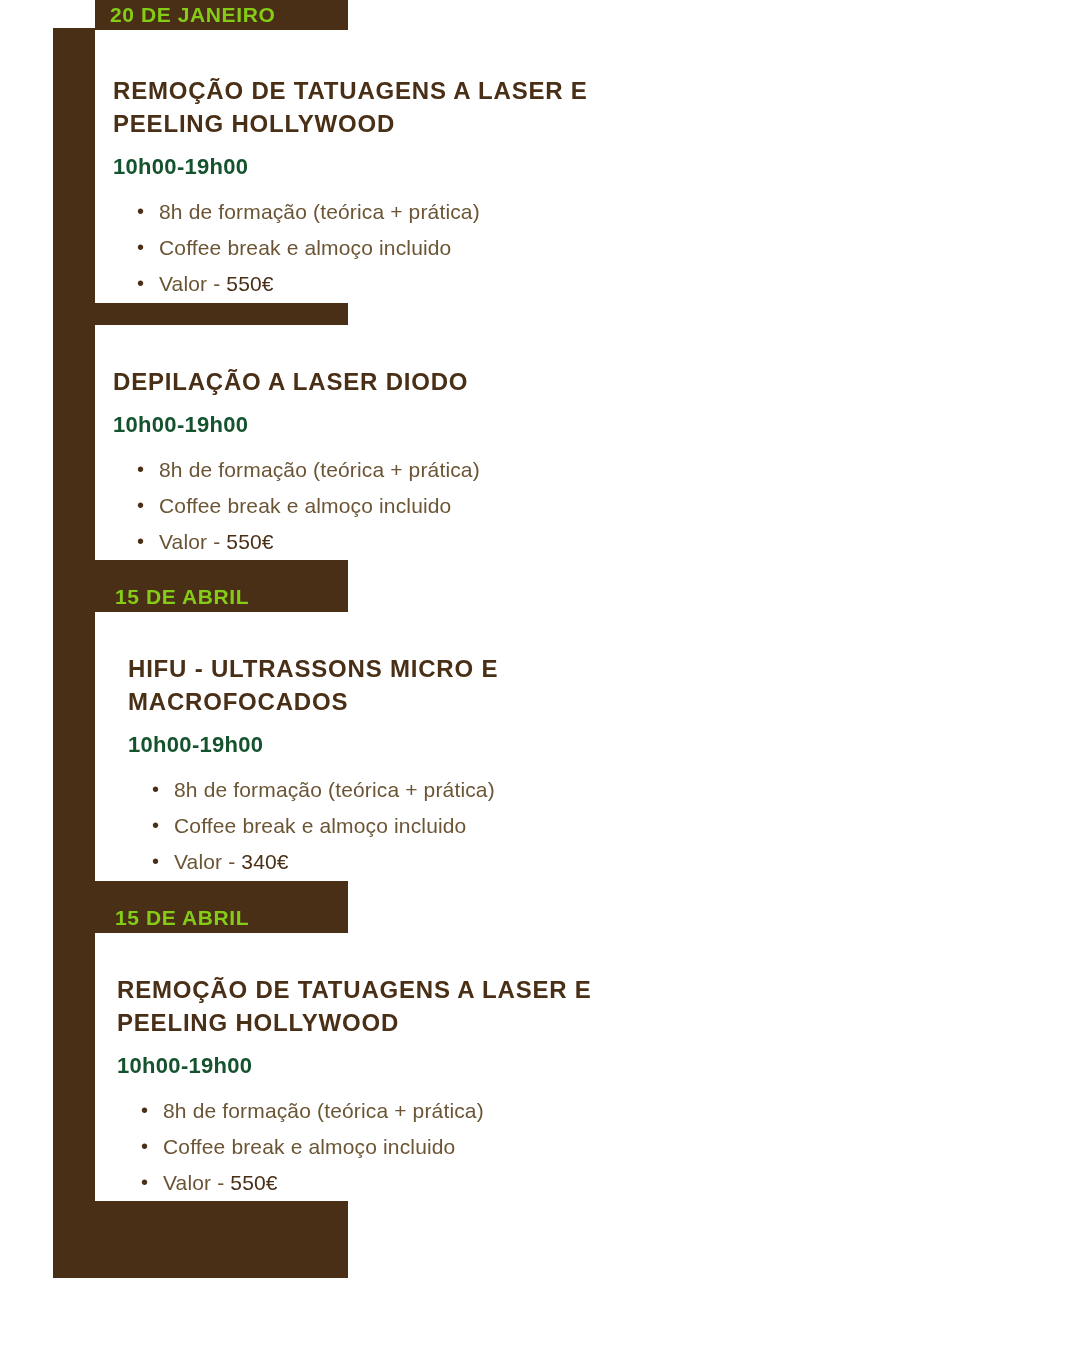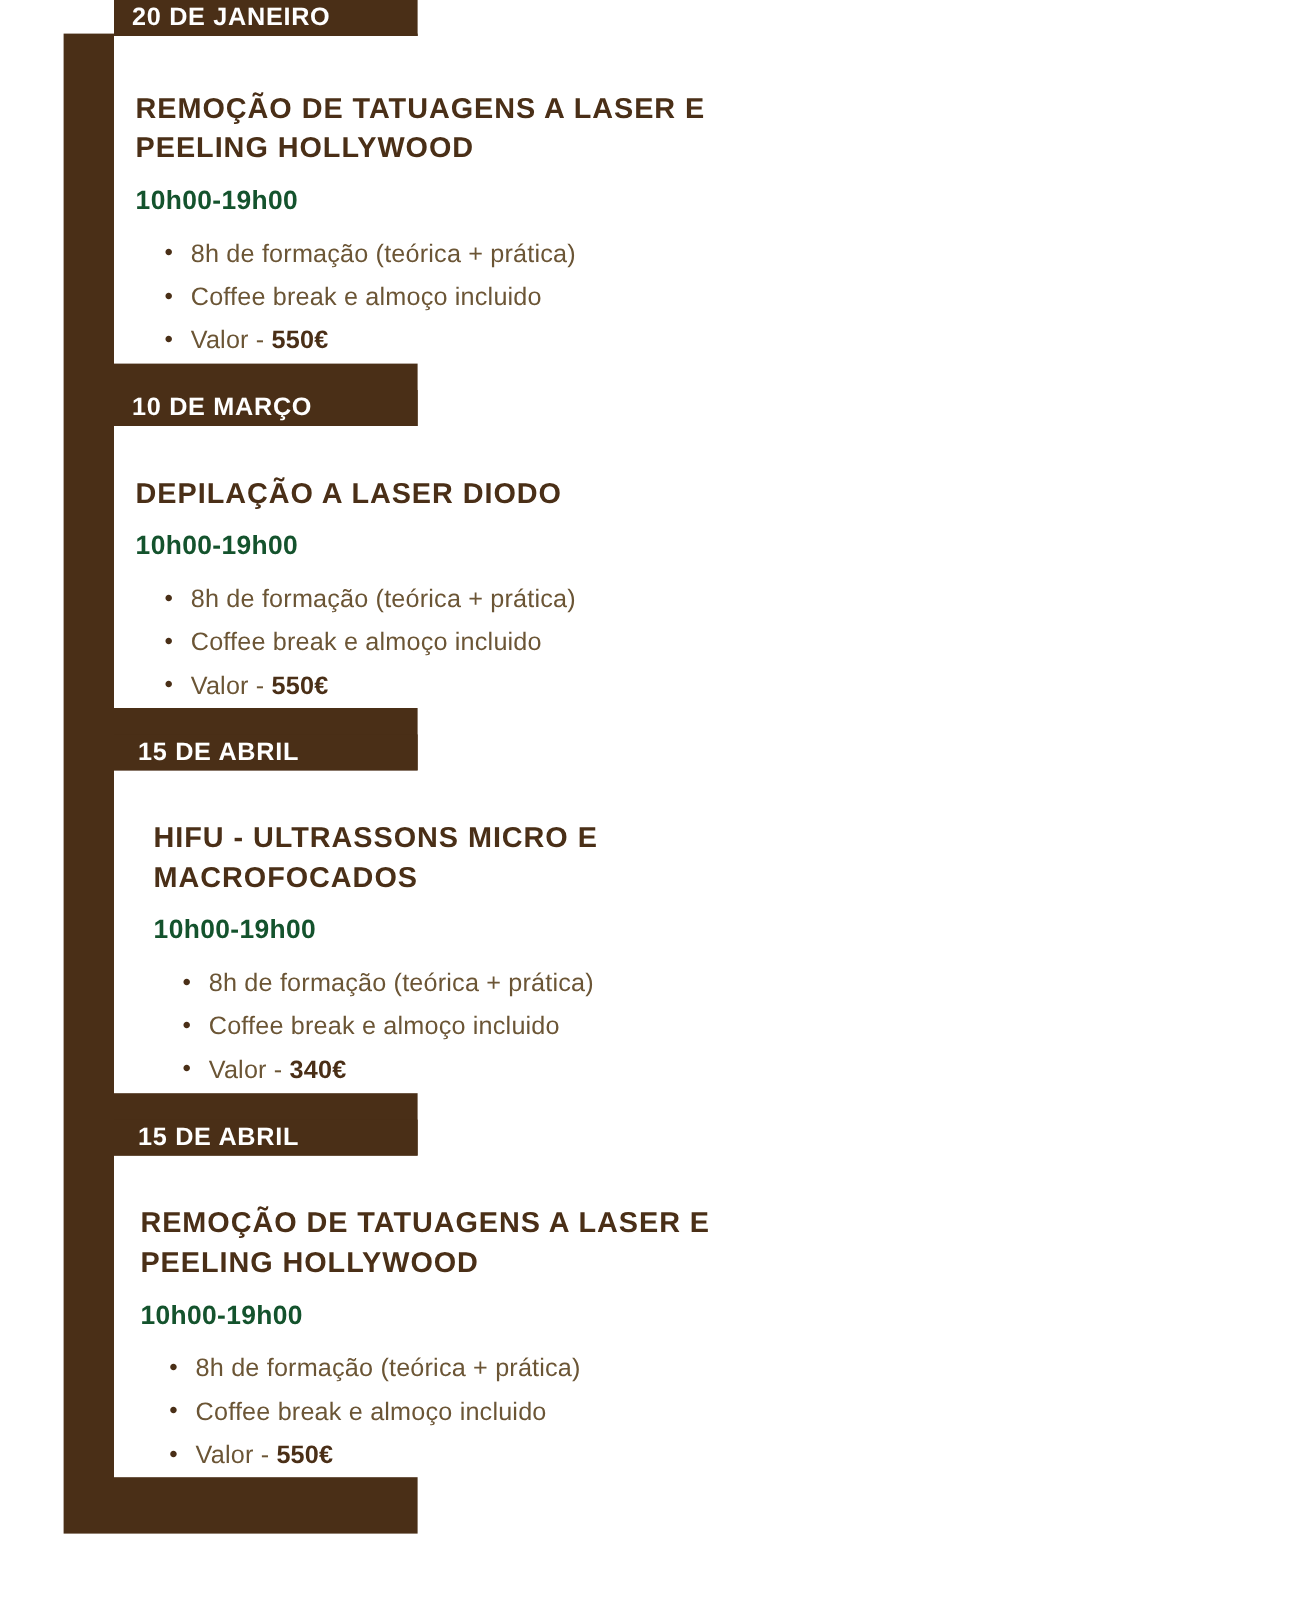--- a/index.html
+++ b/index.html
@@ -36,21 +36,21 @@
   }
 
   .event {
     position: relative;
   }
 
   
   .date-banner {
     position: relative;
     background: #4a2f17;
-    color: #ffffff;
+    color: #84cc16;
     font-size: 21px;
     font-weight: bold;
     letter-spacing: 0.6px;
     height: 30px;
     line-height: 30px;
     width: 253px;
     padding-left: 15px;
     box-sizing: border-box;
     margin-left: 0px;
   }
@@ -101,21 +101,21 @@
     content: "\2022";
     position: absolute;
     left: -22px;
     top: 0;
     color: #4a2f17;
     font-size: 20px;
   }
 
   .event-list li b {
     color: #4a2f17;
-    font-weight: bold;
+    font-weight: normal;
   }
 
   
   .ev0 .event-title { margin-top: 34px; }
   .ev0 .event-list  { margin-bottom: 22px; }
   .ev1 .event-list  { margin-bottom: 22px; }
   .ev2 .event-body  { padding-left: 22px; margin-left: 11px; }
   .ev2 .event-list  { margin-bottom: 22px; }
   .ev3 .event-body  { padding-left: 22px; }
   .ev3 .event-list  { margin-bottom: 22px; }
@@ -140,21 +140,20 @@
         <ul class="event-list">
           <li><span>8h de formação (teórica + prática)</span></li>
           <li><span>Coffee break e almoço incluido</span></li>
           <li><span>Valor - </span><b>550€</b></li>
         </ul>
       </div>
     </div>
   </div>
 
   <div class="event ev1">
-    <div class="date-banner">10 DE MARÇO</div>
     <div class="white-block">
       <div class="event-body">
         <div class="event-title">DEPILAÇÃO A LASER DIODO</div>
         <div class="event-time">10h00-19h00</div>
         <ul class="event-list">
           <li><span>8h de formação (teórica + prática)</span></li>
           <li><span>Coffee break e almoço incluido</span></li>
           <li><span>Valor - </span><b>550€</b></li>
         </ul>
       </div>

